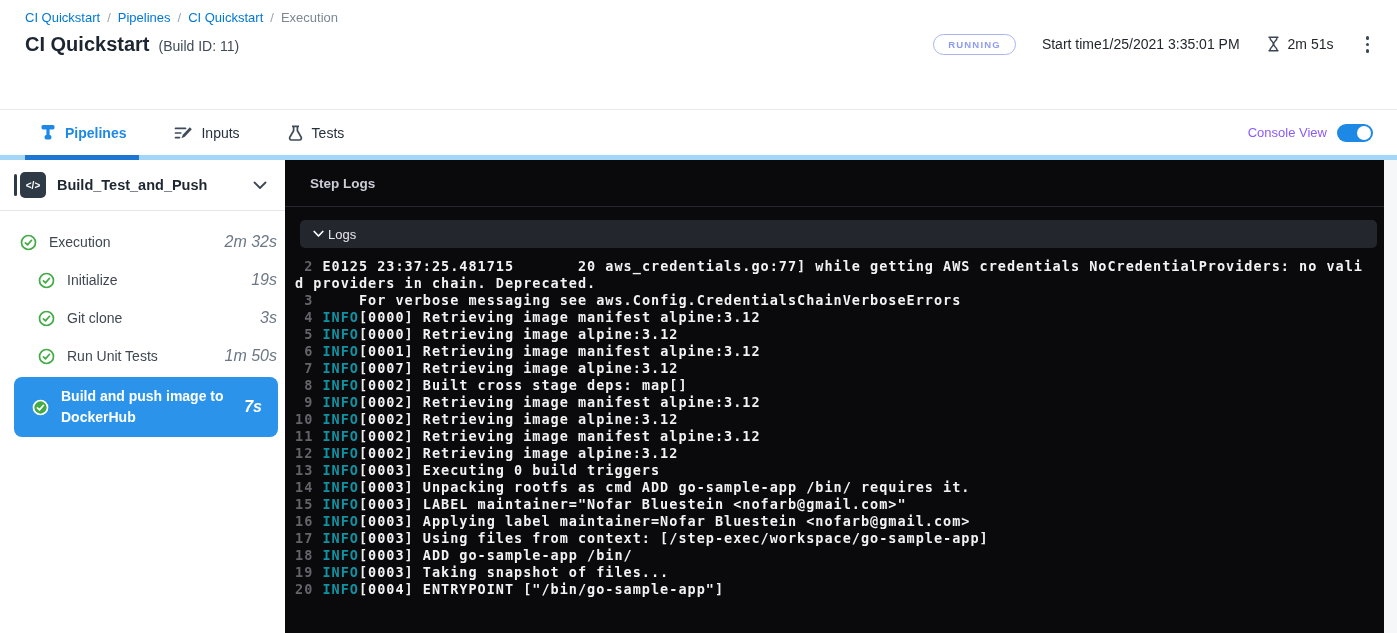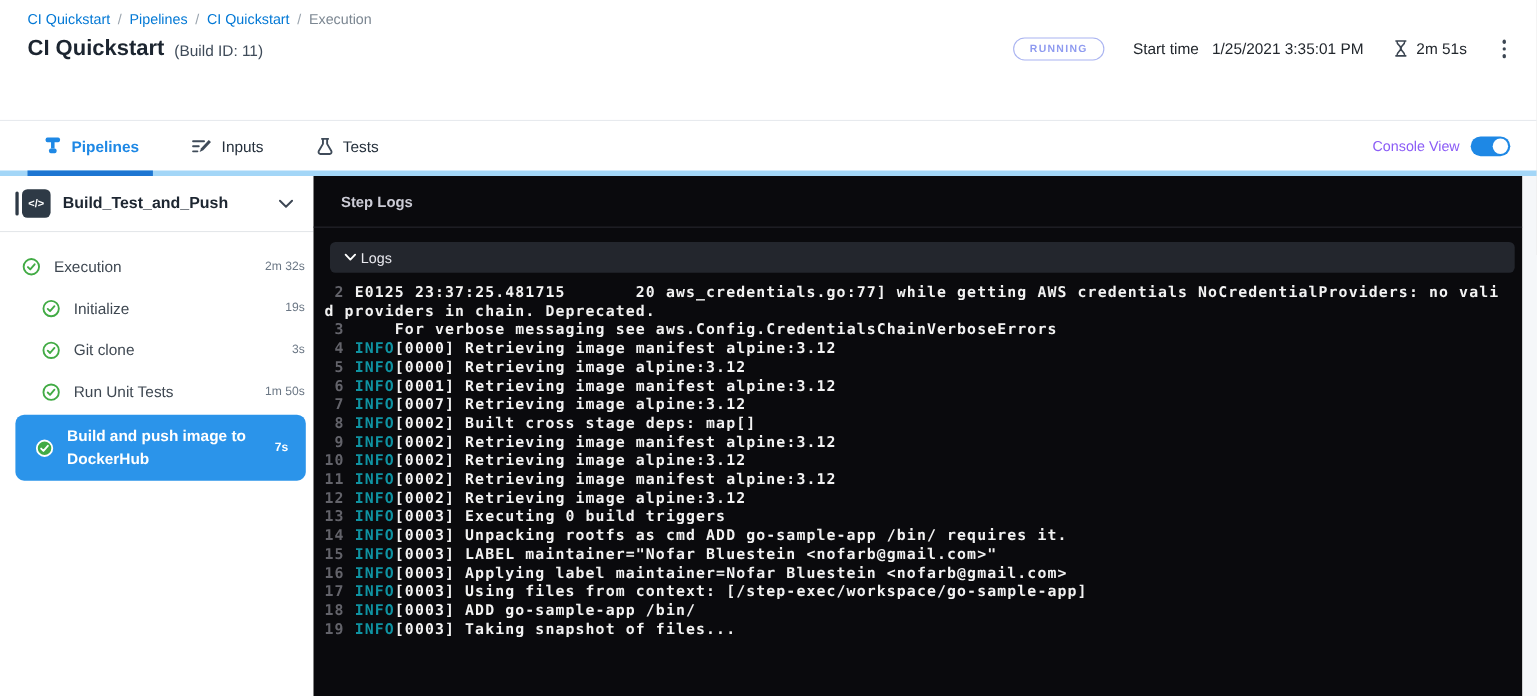--- a/index.html
+++ b/index.html
@@ -11,21 +11,21 @@
   .breadcrumb { padding:10px 0 0 25px; font-size:13px; color:#8a94a0; display:flex; gap:7px; }
   .breadcrumb .crumb { color:#0278d5; cursor:pointer; }
   .breadcrumb .crumb.current { color:#7c8792; cursor:default; }
   .breadcrumb .sep { color:#9aa4ae; }
   .title-row { display:flex; align-items:center; padding:7px 22px 0 25px; }
   .page-title { font-size:20px; font-weight:bold; color:#1c2530; }
   .build-id { font-size:14px; color:#3f4b59; margin-left:9px; padding-top:3px; }
   .title-right { margin-left:auto; display:flex; align-items:center; gap:26px; }
   .status-badge { border:1.5px solid #aab4f1; color:#8f9bf0; font-size:9.5px; font-weight:bold;
     letter-spacing:1.2px; border-radius:11px; padding:4px 14px; background:#fff; }
-  .start-time { display:flex; align-items:center; gap:12px; font-size:14px; color:#22272d; }
+  .start-time { display:flex; align-items:center; font-size:14px; color:#22272d; }
   .duration-wrap { display:flex; align-items:center; gap:7px; font-size:14px; color:#22272d; }
   .kebab { display:flex; flex-direction:column; gap:3px; padding:4px 6px; cursor:pointer; }
   .kebab i { width:3.5px; height:3.5px; border-radius:50%; background:#3c4652; }
   .build-row { display:flex; align-items:center; margin:16px 0 0 25px; height:40px; }
   .build-label { font-size:11px; font-weight:bold; letter-spacing:0.8px; color:#4a5561; }
   .branch-chip { margin-left:43px; background:#edeff2; border-radius:14px; padding:5px 14px 5px 10px;
     display:flex; align-items:center; gap:6px; font-size:13px; font-weight:bold; color:#22272d; }
   .vdivider { width:1px; height:40px; background:#d9dde2; margin-left:35px; }
   .topbar-border { position:absolute; bottom:0; left:0; right:0; height:1px; background:#e7eaee; }
 
@@ -47,21 +47,21 @@
   .stage-icon-wrap { position:relative; margin-right:11px; display:flex; align-items:center; }
   .stage-icon-bar { width:3px; height:22px; background:#2e3a46; border-radius:2px; margin-right:3px; }
   .stage-icon { width:26px; height:26px; border-radius:5px; background:#2e3a46; color:#fff;
     font-size:10px; font-weight:bold; display:flex; align-items:center; justify-content:center; }
   .stage-name { font-size:14.5px; font-weight:bold; color:#1d2631; }
   .stage-chevron { margin-left:auto; display:flex; }
   .step-list { padding-top:12px; }
   .step-row { height:38px; display:flex; align-items:center; padding:0 8px 0 20px; font-size:14px; color:#3f4852; cursor:pointer; }
   .step-row.indent { padding-left:38px; }
   .step-row .check { display:flex; margin-right:12px; flex:none; }
-  .step-duration { margin-left:auto; font-size:11px; color:#6b7785; padding-left:8px; flex:none; }
+  .step-duration { margin-left:auto; font-size:16px; color:#6b7785; padding-left:8px; flex:none;font-style:italic; }
   .step-row.selected { height:auto; min-height:60px; margin:2px 7px 2px 14px; padding:8px 16px 8px 18px;
     background:#2b94ea; border-radius:8px; color:#fff; font-weight:bold; }
   .step-row.selected .step-label { line-height:21px; flex:1; }
   .step-row.selected .step-duration { color:#fff; }
   .step-row.selected .check circle { fill:#42ab45; stroke:#ffffff; }
   .step-row.selected .check path { stroke:#ffffff; }
 
   
   .logpanel { flex:1; background:#0a0a0d; display:flex; flex-direction:column; }
   .logpanel-header { height:47px; flex:none; display:flex; align-items:center; padding-left:25px;
@@ -259,17 +259,18 @@
         <div class="log-line"><span class="ln">10 </span><span class="info">INFO</span><span class="txt">[0002] Retrieving image alpine:3.12</span></div>
         <div class="log-line"><span class="ln">11 </span><span class="info">INFO</span><span class="txt">[0002] Retrieving image manifest alpine:3.12</span></div>
         <div class="log-line"><span class="ln">12 </span><span class="info">INFO</span><span class="txt">[0002] Retrieving image alpine:3.12</span></div>
         <div class="log-line"><span class="ln">13 </span><span class="info">INFO</span><span class="txt">[0003] Executing 0 build triggers</span></div>
         <div class="log-line"><span class="ln">14 </span><span class="info">INFO</span><span class="txt">[0003] Unpacking rootfs as cmd ADD go-sample-app /bin/ requires it.</span></div>
         <div class="log-line"><span class="ln">15 </span><span class="info">INFO</span><span class="txt">[0003] LABEL maintainer="Nofar Bluestein &lt;nofarb@gmail.com&gt;"</span></div>
         <div class="log-line"><span class="ln">16 </span><span class="info">INFO</span><span class="txt">[0003] Applying label maintainer=Nofar Bluestein &lt;nofarb@gmail.com&gt;</span></div>
         <div class="log-line"><span class="ln">17 </span><span class="info">INFO</span><span class="txt">[0003] Using files from context: [/step-exec/workspace/go-sample-app]</span></div>
         <div class="log-line"><span class="ln">18 </span><span class="info">INFO</span><span class="txt">[0003] ADD go-sample-app /bin/</span></div>
         <div class="log-line"><span class="ln">19 </span><span class="info">INFO</span><span class="txt">[0003] Taking snapshot of files...</span></div>
+        <div class="log-line"><span class="ln">20 </span><span class="info">INFO</span><span class="txt">[0004] ENTRYPOINT ["/bin/go-sample-app"]</span></div>
       </div>
   </main>
 
   <div class="right-gutter"></div>
 </div>
 
 </body></html>

